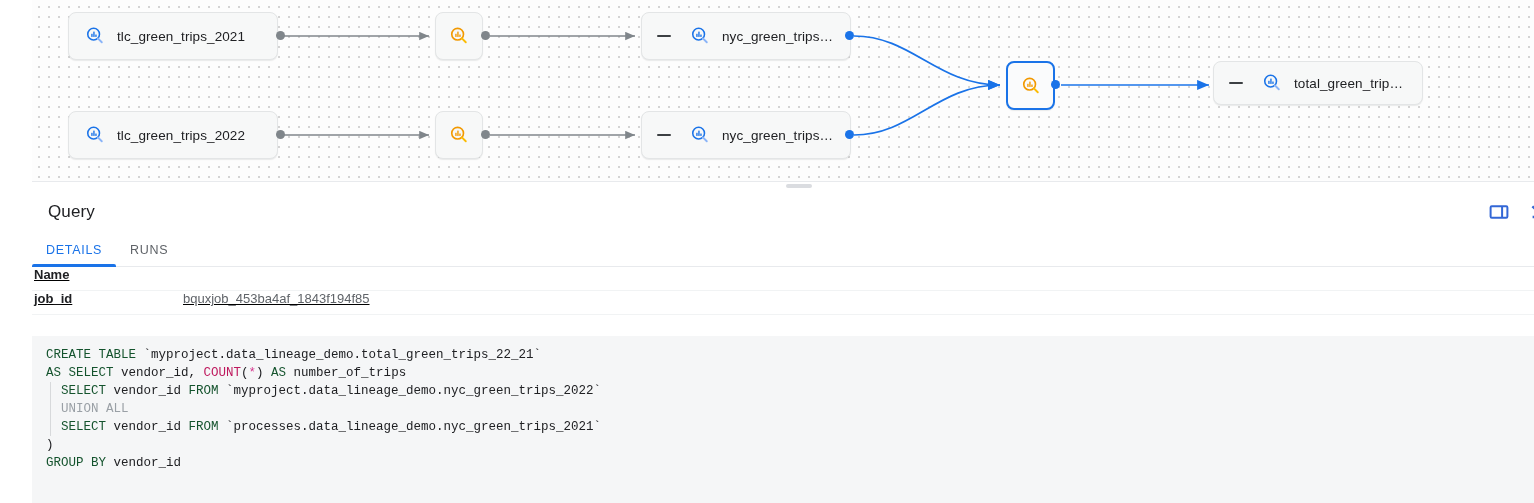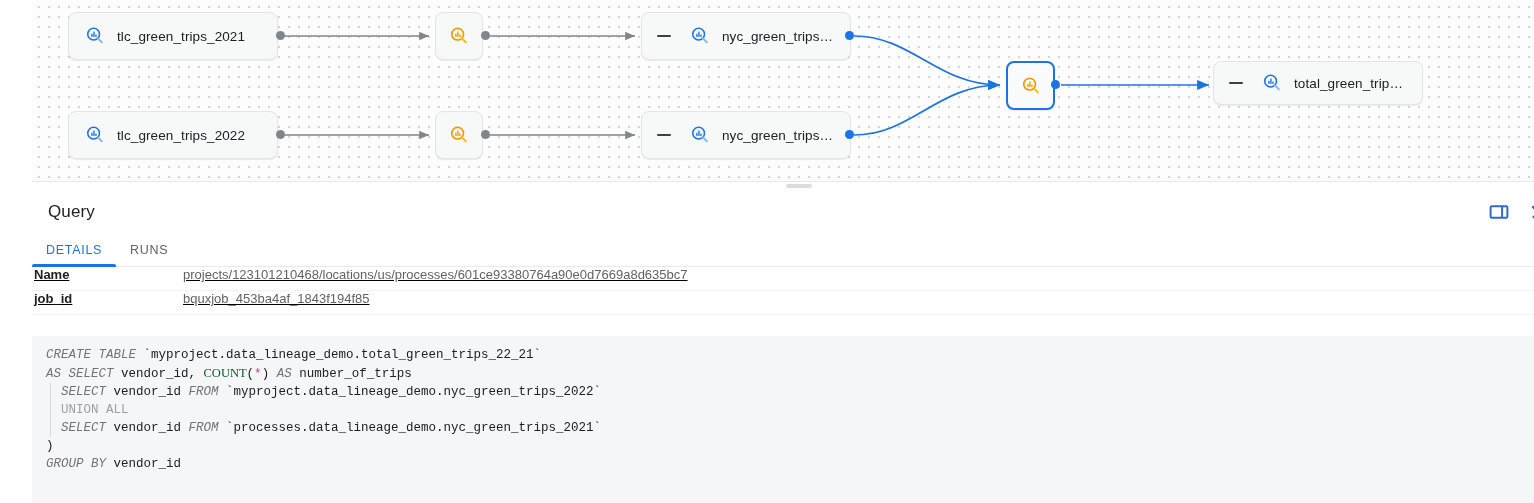--- a/index.html
+++ b/index.html
@@ -201,22 +201,22 @@
     color: #202124;
     position: relative;
   }
   .sql-line.indented::before {
     content: "";
     position: absolute;
     left: 4px; top: 0; bottom: 0;
     width: 1px;
     background: #d7d9db;
   }
-  .kw  { color: #737373; font-style: italic; }
-  .fn  { color: #14532d; font-family: Liberation Serif, serif; }
+  .kw  { color: #14532d; }
+  .fn  { color: #be185d; }
   .op  { color: #d4328c; }
   .mut { color: #9aa0a6; }
   .pln { color: #202124; }
 </style>
 </head>
 <body>
 
 <div id="app">
 
   <div class="graph-canvas">
@@ -388,21 +388,20 @@
         <span>DETAILS</span>
       </div>
       <div class="tab">
         <span>RUNS</span>
       </div>
     </div>
 
     <div class="detail-table">
       <div class="detail-row">
         <span class="key">Name</span>
-        <span class="val">projects/123101210468/locations/us/processes/601ce93380764a90e0d7669a8d635bc7</span>
       </div>
       <div class="detail-row">
         <span class="key">job_id</span>
         <span class="val">bquxjob_453ba4af_1843f194f85</span>
       </div>
     </div>
 
     <div class="sql-block" id="sql-block">
         <div class="sql-line"><span class="kw">CREATE TABLE </span><span class="pln">`myproject.data_lineage_demo.total_green_trips_22_21`</span></div>
         <div class="sql-line"><span class="kw">AS SELECT </span><span class="pln">vendor_id, </span><span class="fn">COUNT</span><span class="pln">(</span><span class="op">*</span><span class="pln">) </span><span class="kw">AS </span><span class="pln">number_of_trips</span></div>

